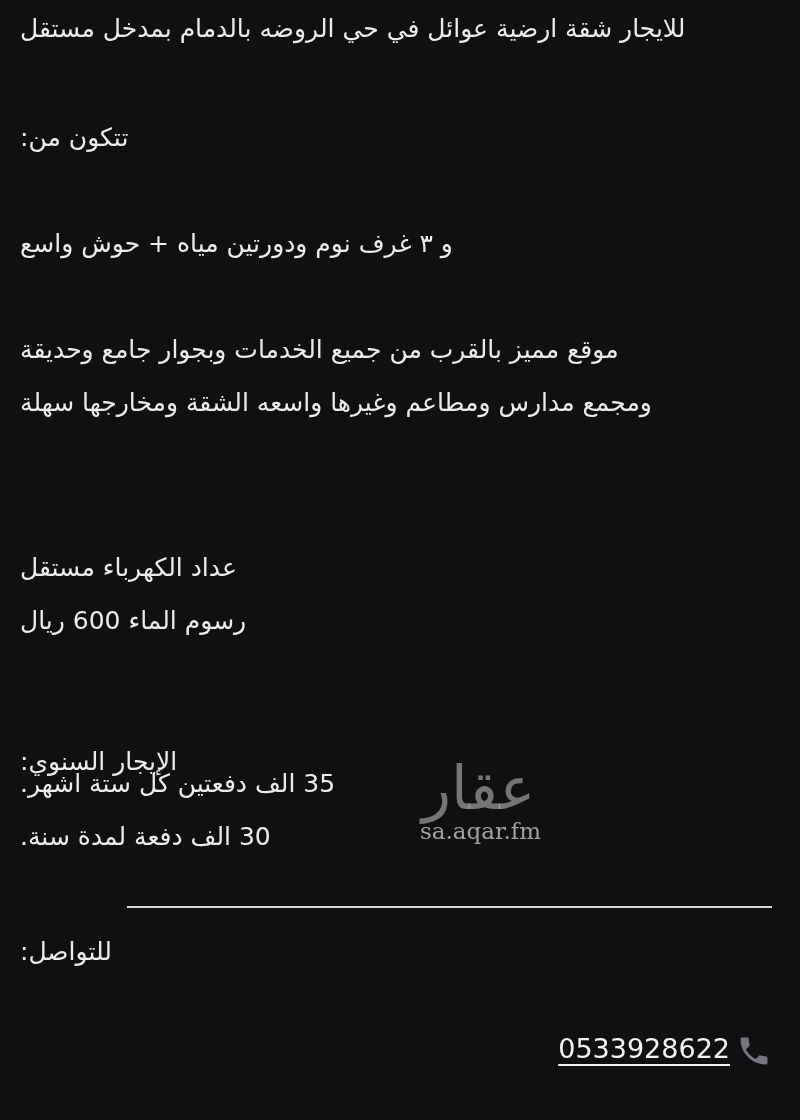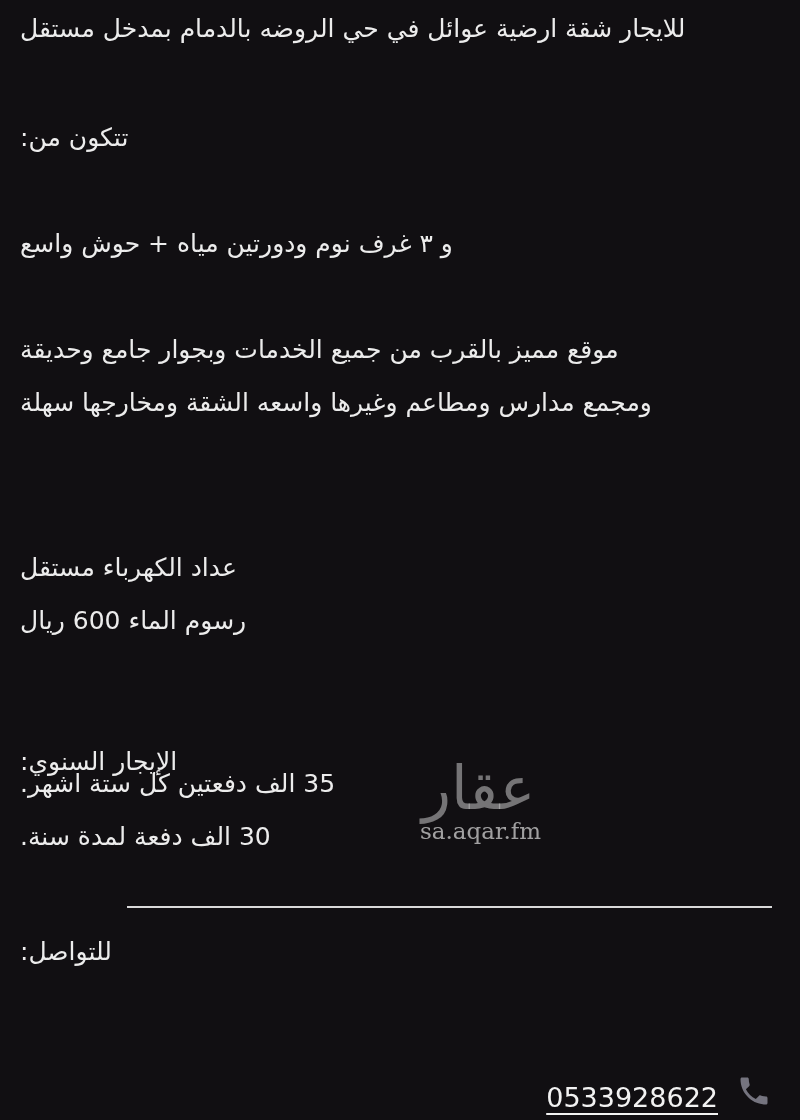--- a/index.html
+++ b/index.html
@@ -15,21 +15,21 @@
     position:absolute; right:28px; left:20px;
     font-size:25px; line-height:1.2; white-space:nowrap;
     text-align:left;
   }
   .divider {
     position:absolute; left:127px; right:28px; top:906px;
     height:2px; background:#d9d9d9;
   }
   .phone-row {
     position:absolute; right:28px; top:1033px;
-    display:flex; align-items:flex-end; gap:18px; direction:rtl;margin-top:40px;
+    display:flex; align-items:flex-start; gap:6px; direction:rtl;
   }
   .phone-icon { width:36px; height:36px; opacity:0.6; }
   .phone-num {
     direction:ltr; font-size:27px; color:#f2f2f2;
     text-decoration:underline; text-underline-offset:6px;
     text-decoration-thickness:2px;
   }
   .watermark {
     position:absolute; left:418px; top:758px; width:130px; height:90px;
     direction:ltr; pointer-events:none;

